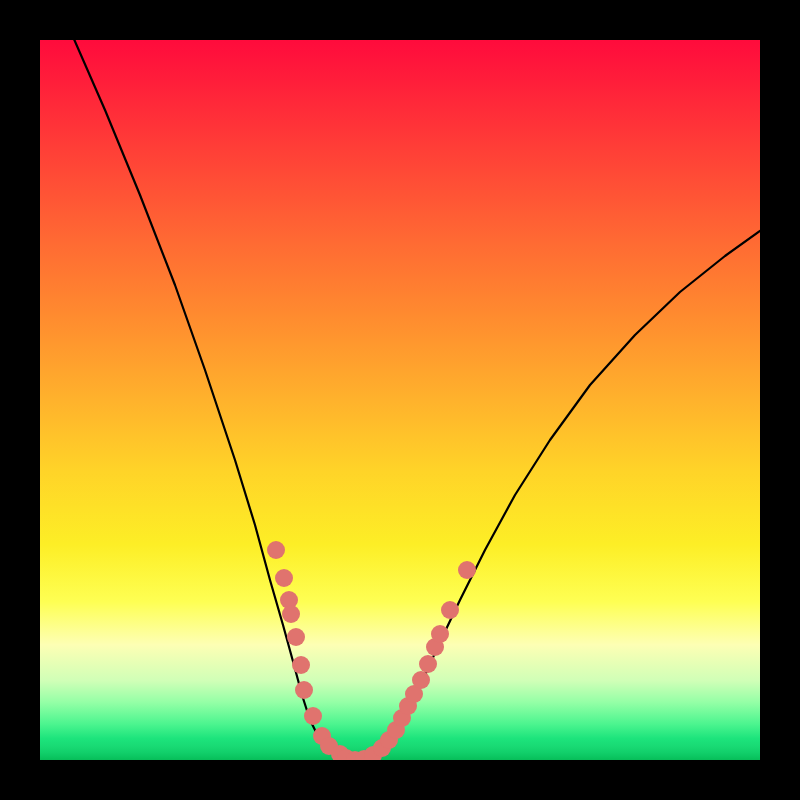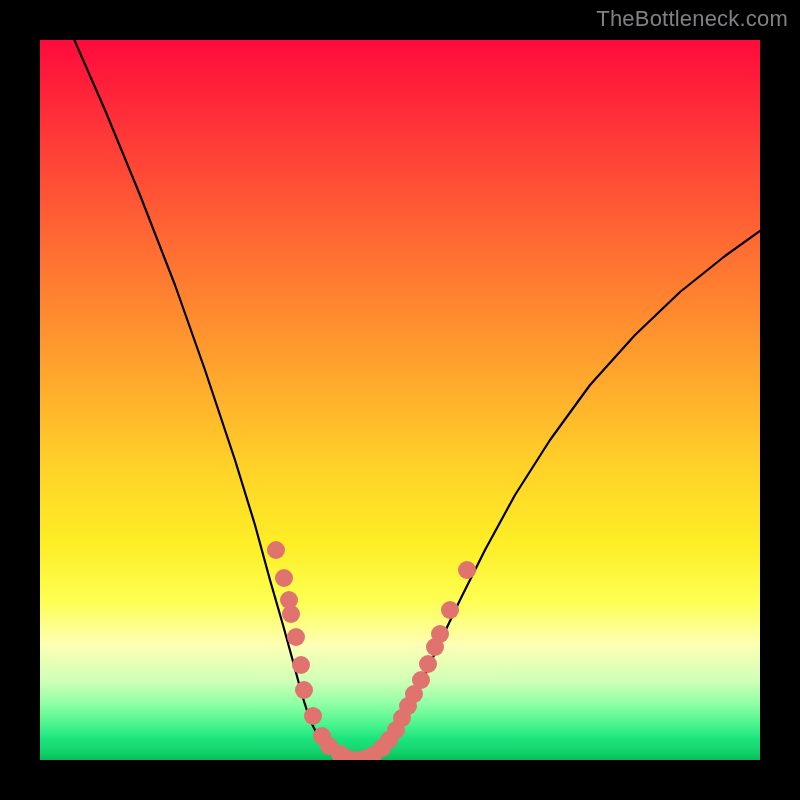--- a/index.html
+++ b/index.html
@@ -68,21 +68,20 @@
     font-size: 22px;
     font-weight: 500;
     letter-spacing: 0.2px;
   }
 </style>
 </head>
 <body>
 
 <div class="stage">
 
-  <div class="watermark">TheBottleneck.com</div>
 
   <div class="plot">
     <div class="gradient"></div>
 
     <svg class="curve-svg" viewBox="0 0 720 720" preserveAspectRatio="none">
       <path id="curve-path" fill="none" stroke-width="2.2" stroke-linejoin="round" stroke-linecap="round" stroke="#000000" d="M 0 -90 L 30 -10 L 65 70 L 100 155 L 135 245 L 165 330 L 195 420 L 215 485 L 230 540 L 243 585 L 254 625 L 262 655 L 270 680 L 280 700 L 292 712 L 305 718 L 320 719 L 334 714 L 345 705 L 357 688 L 370 665 L 385 635 L 400 602 L 420 560 L 445 510 L 475 455 L 510 400 L 550 345 L 595 295 L 640 252 L 685 216 L 720 191"></path>
       <g id="dots-group" fill="#e0736e">
           <circle cx="236" cy="510" r="9"></circle>
           <circle cx="244" cy="538" r="9"></circle>
           <circle cx="249" cy="560" r="9"></circle>

